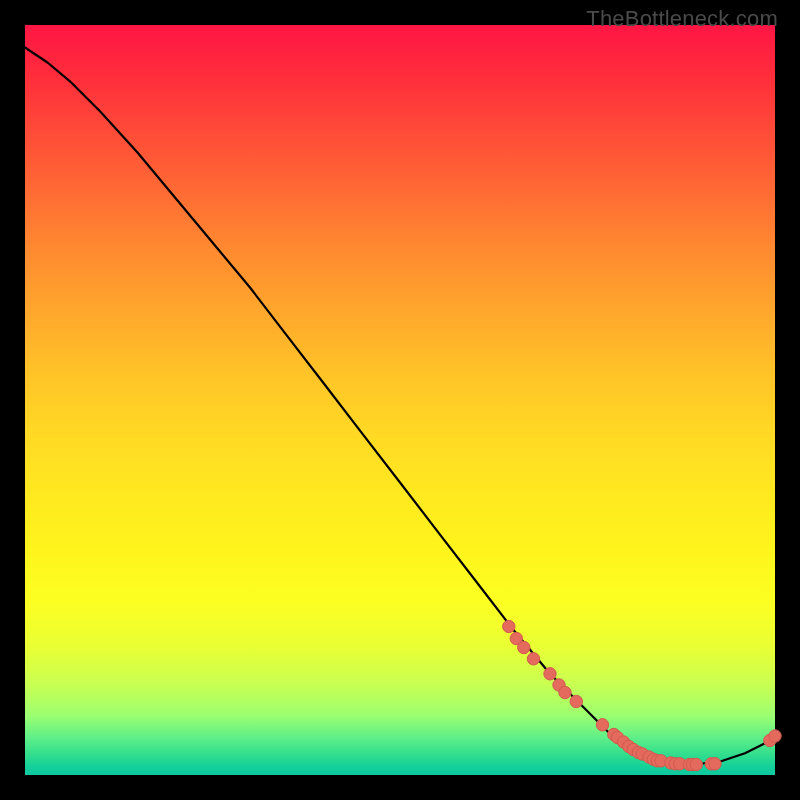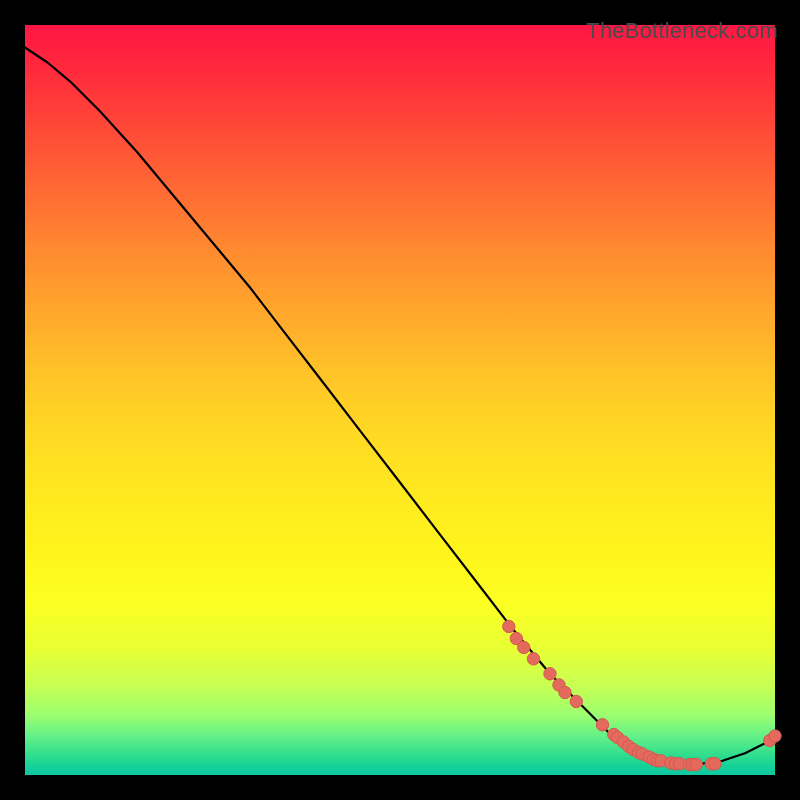--- a/index.html
+++ b/index.html
@@ -41,21 +41,21 @@
       #c8ff52 88%,
       #9cff70 92%,
       #60ef88 95%,
       #2ddc8e 97.5%,
       #12d09a 99%,
       #0ec7a0 100%
     );
   }
   .credit {
     position: absolute;
-    top: 18px;
+    top: 6px;
     right: 22px;
     color: #4a4a4a;
     font-size: 22px;
     font-weight: 500;
     letter-spacing: 0.2px;
   }
   svg.overlay {
     position: absolute;
     left: 25px;
     top: 25px;

